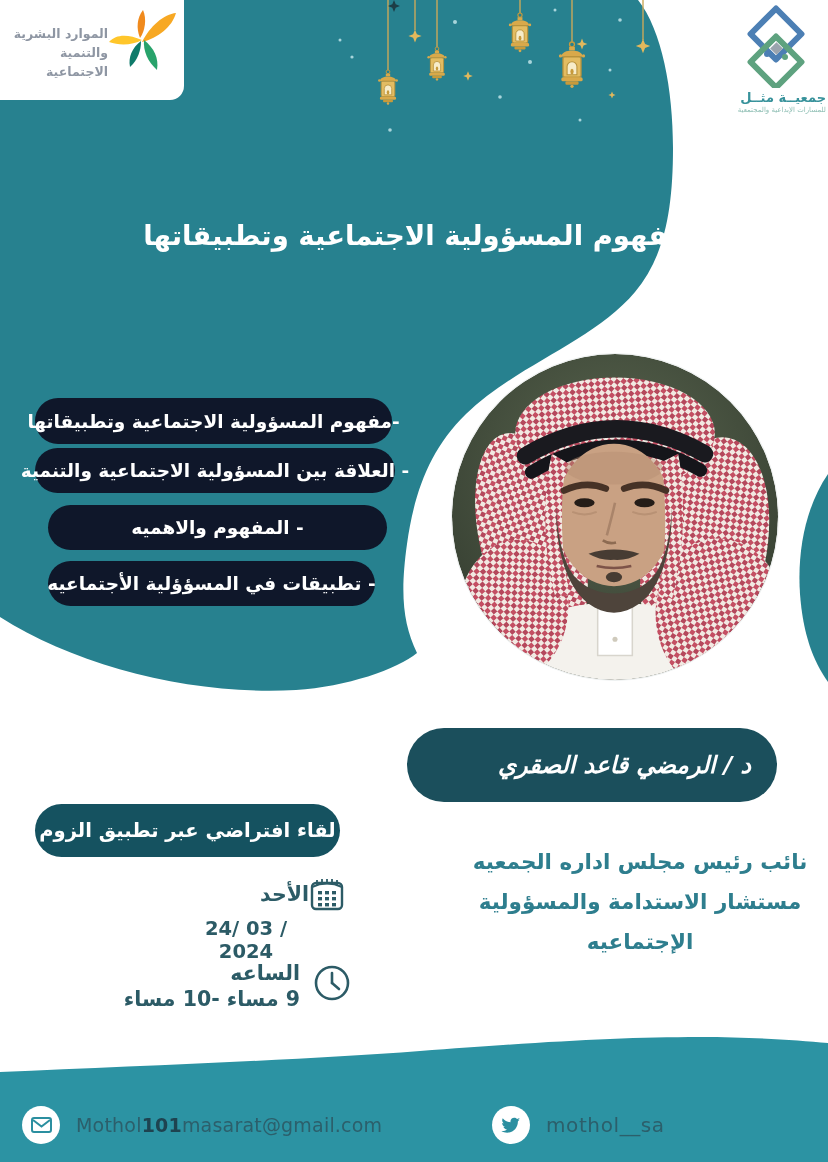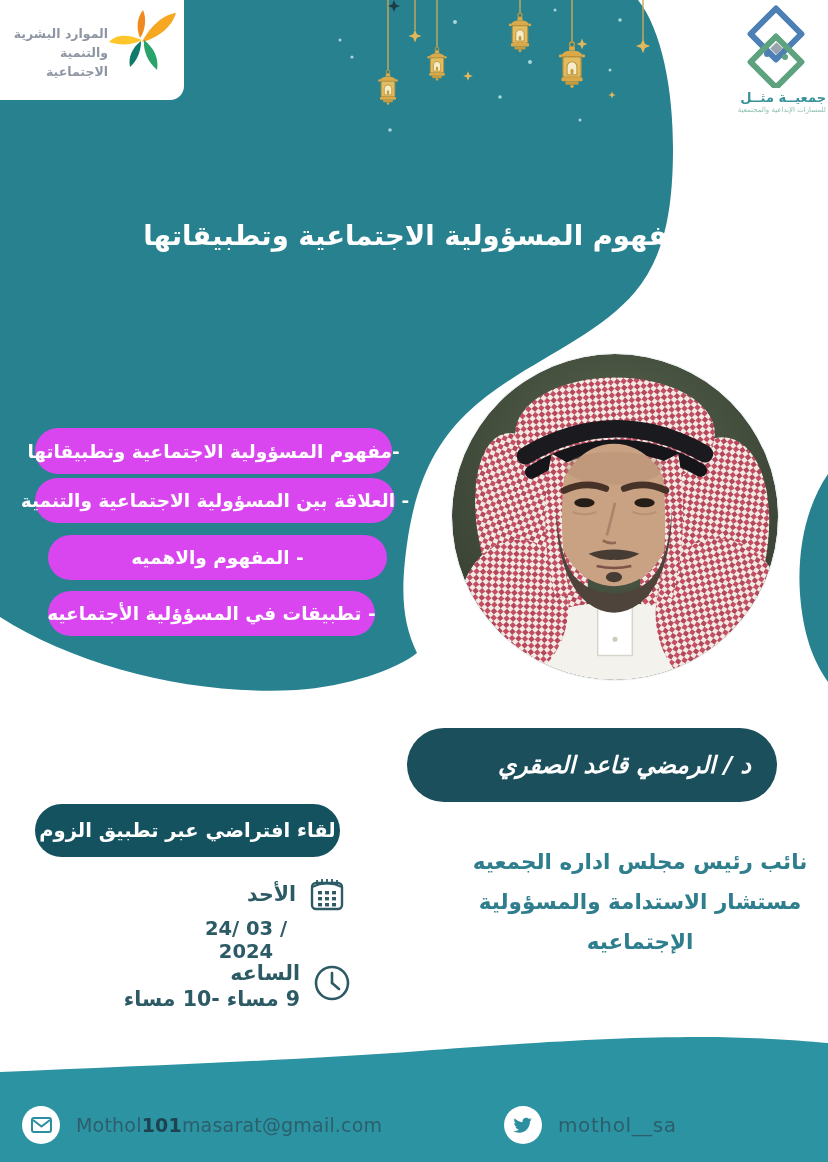--- a/index.html
+++ b/index.html
@@ -13,50 +13,50 @@
     color:#8E96A3;font-weight:bold;font-size:12.5px;line-height:1.5;}
   .ministry-star{position:absolute;left:106px;top:4px;}
   
   .org-logo{left:726px;top:4px;width:100px;z-index:3;}
   .org-name{color:#38929B;font-weight:bold;font-size:13px;direction:rtl;margin-top:-2px;}
   .org-tag{color:#8CBDB2;font-size:7px;direction:rtl;margin-top:1px;}
   
   .title{top:219px;right:143px;color:#ffffff;font-weight:bold;font-size:27.5px;direction:rtl;white-space:nowrap;z-index:2;}
   .topics-heading{top:340px;right:433px;color:#ffffff;font-weight:bold;font-size:25px;direction:rtl;white-space:nowrap;z-index:2;}
   
-  .pill{background:#d946ef;border-radius:23px;color:#fff;font-weight:bold;font-size:18.5px;
-    direction:rtl;text-align:left;white-space:nowrap;z-index:2;display:flex;align-items:center;justify-content:center;margin-top:30px;}
+  .pill{background:#0f172a;border-radius:23px;color:#fff;font-weight:bold;font-size:18.5px;
+    direction:rtl;text-align:left;white-space:nowrap;z-index:2;display:flex;align-items:center;justify-content:center;}
   #pill1{left:35px;top:398px;width:357px;height:46px;}
   #pill2{left:35px;top:448px;width:360px;height:45px;}
   #pill3{left:48px;top:505px;width:339px;height:45px;}
   #pill4{left:48px;top:561px;width:327px;height:45px;}
   
   .photo{left:452px;top:354px;width:326px;height:326px;border-radius:50%;overflow:hidden;z-index:2;
     box-shadow:0 0 0 1px #eef1f1;}
   
   .name-pill{left:407px;top:728px;width:370px;height:74px;border-radius:37px;background:#1B4F5C;z-index:2;
     display:flex;align-items:center;justify-content:flex-end;font-style:italic;}
   .name-pill span{color:#fff;font-weight:bold;font-size:23.5px;direction:rtl;padding-left:26px;padding-right:26px;white-space:nowrap;}
   .role{left:470px;top:842px;width:340px;text-align:center;color:#2E7E8E;font-weight:bold;font-size:21.5px;
     line-height:40px;direction:rtl;z-index:2;}
   
   .format-pill{left:35px;top:804px;width:305px;height:53px;border-radius:27px;background:#155260;z-index:2;
     display:flex;align-items:center;justify-content:center;}
   .format-pill span{color:#fff;font-weight:bold;font-size:19.5px;direction:rtl;white-space:nowrap;}
   
-  .day-row{top:876px;right:483px;display:flex;align-items:center;gap:13px;z-index:2;}
+  .day-row{top:876px;right:483px;display:flex;align-items:center;z-index:2;}
   .sched-text{color:#2C5B66;font-weight:bold;font-size:20.5px;direction:rtl;white-space:nowrap;}
   .date-text{left:178px;top:917px;width:136px;text-align:center;color:#2C5B66;font-weight:bold;font-size:19.5px;direction:ltr;z-index:2;}
   .time-row{top:961px;right:476px;display:flex;align-items:flex-start;gap:12px;z-index:2;}
   .time-col{text-align:right;direction:rtl;}
   .time-col div{color:#2C5B66;font-weight:bold;font-size:20.5px;line-height:1.25;white-space:nowrap;}
   
   .contact{top:1106px;display:flex;align-items:center;gap:16px;z-index:3;}
   #email-contact{left:22px;}
-  #twitter-contact{left:504px;}
+  #twitter-contact{left:492px;}
   .icon-circle{width:38px;height:38px;border-radius:50%;background:#ffffff;display:flex;align-items:center;justify-content:center;flex:0 0 auto;}
   .contact-text{color:#2C5F6B;font-size:19px;letter-spacing:.2px;}
   .contact-text b{color:#1E4350;}
   .handle{font-size:20px;letter-spacing:.6px;}
 </style>
 </head>
 <body>
 
 <div id="canvas">
 

